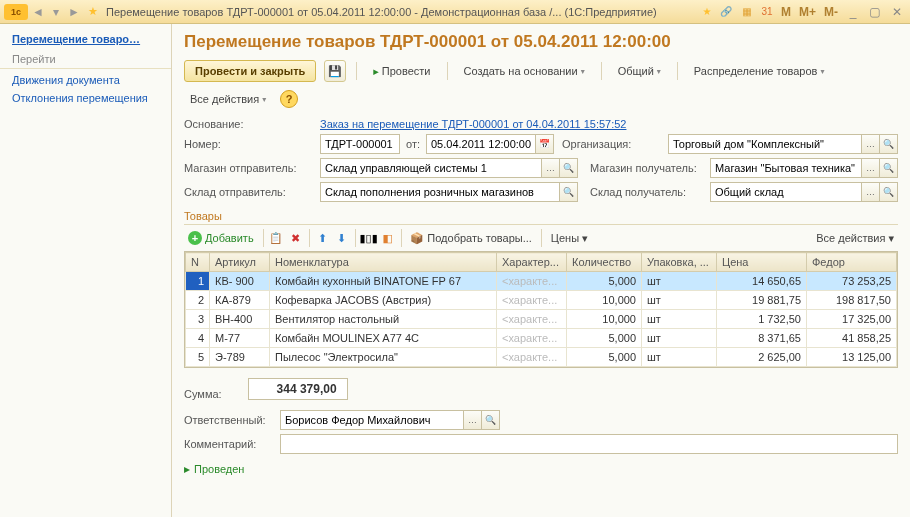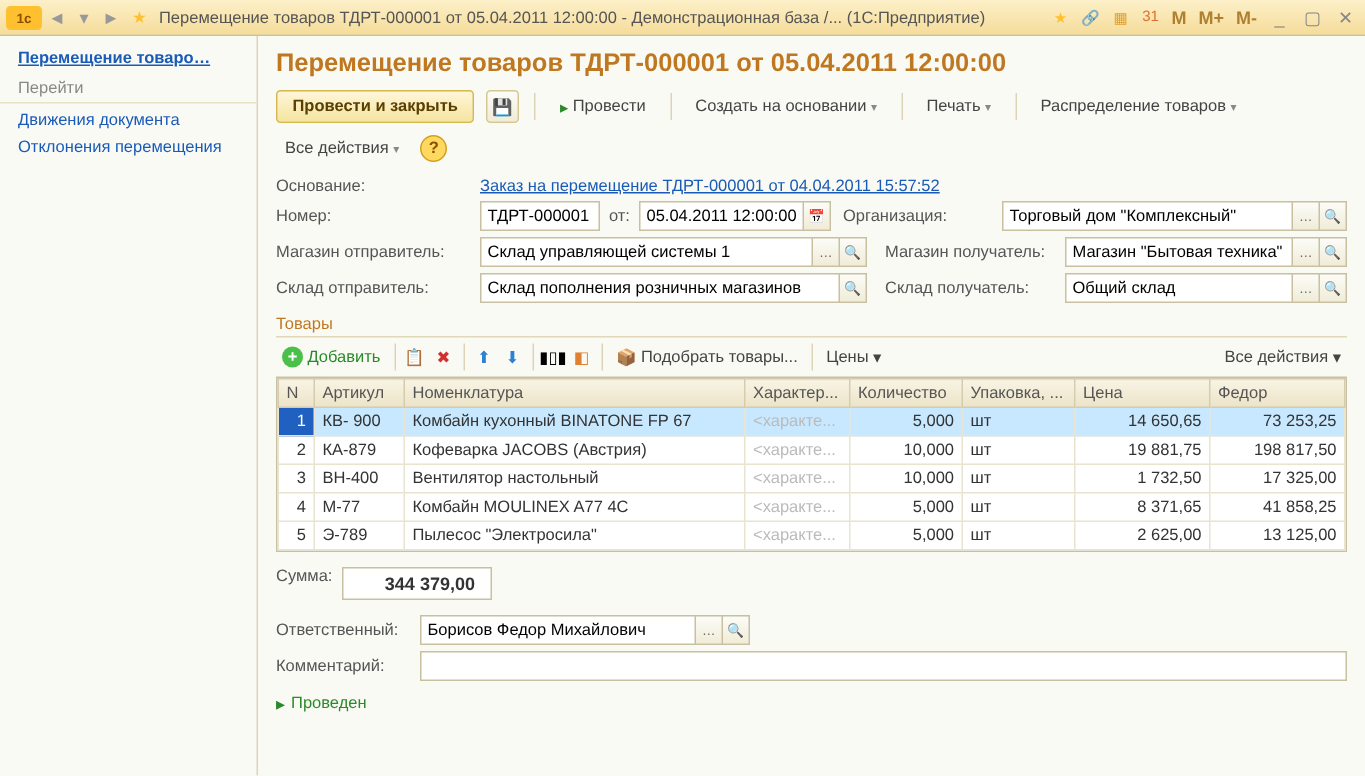--- a/index.html
+++ b/index.html
@@ -51,21 +51,21 @@
 
 .grid { border: 1px solid #c8c0a0; background: #fff; }
 .grid table { width: 100%; border-collapse: collapse; font-size: 11px; }
 .grid th { background: linear-gradient(#f8f4e4, #ece4c8); border: 1px solid #d4ccac; padding: 3px 5px; text-align: left; color: #555; font-weight: normal; }
 .grid td { border: 1px solid #e8e4d0; padding: 3px 5px; color: #333; }
 .grid tr.sel td { background: #c8e8ff; }
 .grid tr.sel td:first-child { background: #2060c0; color: #fff; }
 .grid .num { text-align: right; }
 .grid .placeholder { color: #bbb; }
 
-.sum-row { display: flex; align-items: flex-start; gap: 6px; margin: 10px 0; }
+.sum-row { display: flex; align-items: flex-end; gap: 26px; margin: 10px 0; }
 .sum-box { border: 1px solid #c8c0a0; background: #fff; padding: 3px 10px; font-weight: bold; font-size: 12px; color: #333; min-width: 100px; text-align: right; }
 
 .status { display: flex; align-items: center; gap: 4px; margin-top: 8px; color: #2a8a2a; }
 .status-icon { color: #2a8a2a; font-size: 12px; }
 </style>
 </head>
 <body>
 
 <div class="titlebar">
   <div class="tb-icon">1c</div>
@@ -109,21 +109,21 @@
           <span style="color:#2a8a2a">▸</span>
           <span>Провести</span>
         </div>
       <div class="tb-sep"></div>
       <div class="btn-text">
           <span>Создать на основании</span>
           <span class="arrow">▾</span>
         </div>
       <div class="tb-sep"></div>
       <div class="btn-text">
-          <span>Печать</span>
+          <span>Общий</span>
           <span class="arrow">▾</span>
         </div>
       <div class="tb-sep"></div>
       <div class="btn-text">
           <span>Распределение товаров</span>
           <span class="arrow">▾</span>
         </div>
       <div class="spacer"></div>
       <div class="btn-text">
           <span>Все действия</span>

